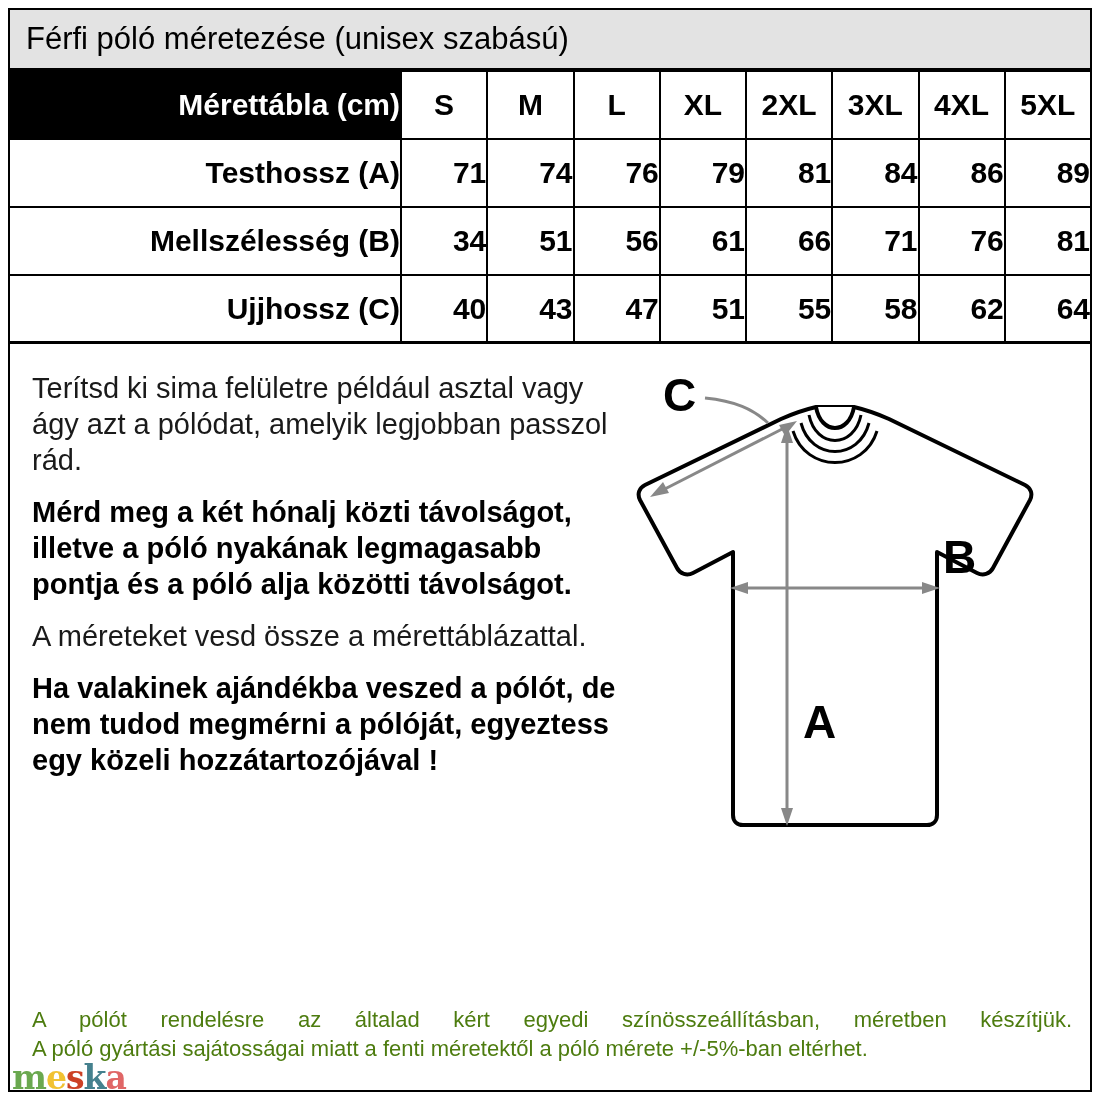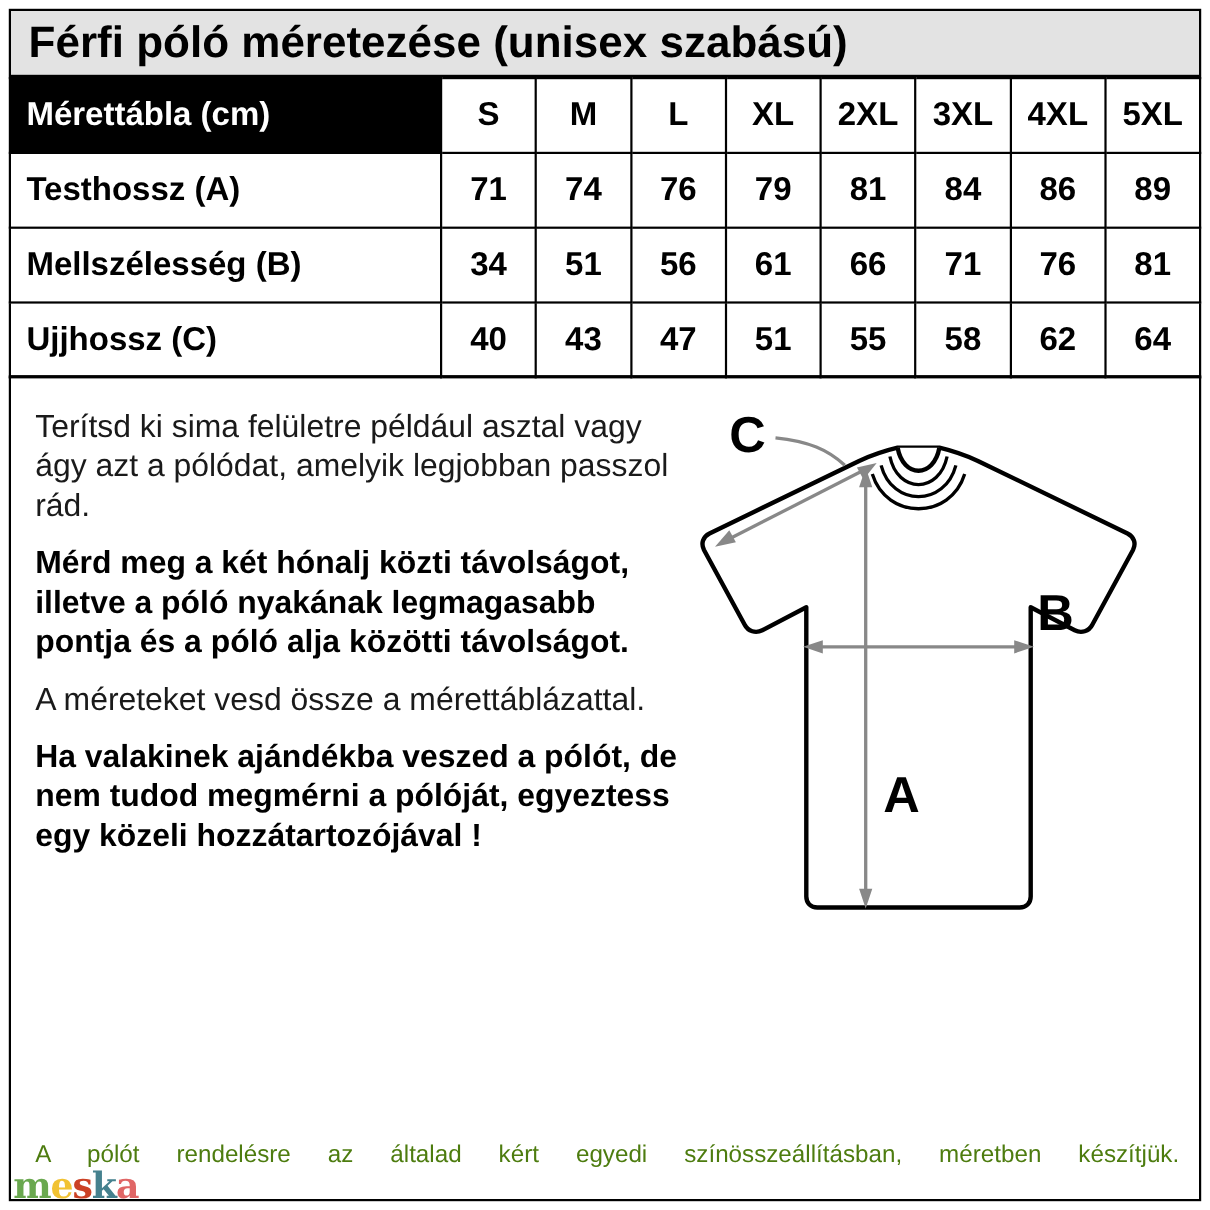--- a/index.html
+++ b/index.html
@@ -24,56 +24,56 @@
     position: absolute;
     left: 8px; top: 8px;
     width: 1084px; height: 62px;
     background: #e3e3e3;
     border: 2px solid #000;
     display: flex;
     align-items: center;
     padding-left: 16px;
   }
   .title-bar .title-text {
-    font-size: 40px;
-    font-weight: bold;
+    font-size: 31px;
+    font-weight: normal;
     letter-spacing: 0px;
   }
 
   
   .size-table {
     position: absolute;
     left: 8px; top: 70px;
     width: 1084px;
     border-collapse: collapse;
     table-layout: fixed;
   }
   .size-table td, .size-table th {
     border: 2px solid #000;
     text-align: center;
     font-size: 30px;
     font-weight: bold;
     height: 68px;
     padding: 0;
   }
   .size-table .row-head {
-    text-align: left;
+    text-align: right;
     padding-left: 14px;
     width: 392px;
   }
   .size-table thead th.row-head {
     background: #000;
     color: #fff;
     font-size: 30px;
   }
   .size-table thead th {
     background: #fff;
     color: #000;
   }
-  .size-table tbody td.val { width: 82px; }
+  .size-table tbody td.val { width: 82px; text-align: right; }
 
   
   .body-box {
     position: absolute;
     left: 8px; top: 341px;
     width: 1084px; height: 751px;
     border: 2px solid #000;
     border-top: 2px solid #000;
   }
 
@@ -250,20 +250,21 @@
         </g>
 
         <text x="358" y="210" font-family="Liberation Sans, sans-serif" font-size="46" font-weight="bold" fill="#000000">B</text>
         <text x="218" y="375" font-family="Liberation Sans, sans-serif" font-size="46" font-weight="bold" fill="#000000">A</text>
         <text x="78" y="48" font-family="Liberation Sans, sans-serif" font-size="46" font-weight="bold" fill="#000000">C</text>
       </svg>
     </div>
 
     <div class="footnote">
       <div>A pólót rendelésre az általad kért egyedi színösszeállításban, méretben készítjük.</div>
+      <div class="last">A póló gyártási sajátosságai miatt a fenti méretektől a póló mérete +/-5%-ban eltérhet.</div>
     </div>
   </div>
 
   <div class="brand">
     <span class="m">m</span><span class="e">e</span><span class="s">s</span><span class="k">k</span><span class="a">a</span>
   </div>
 
 </div>
 
 </body></html>

